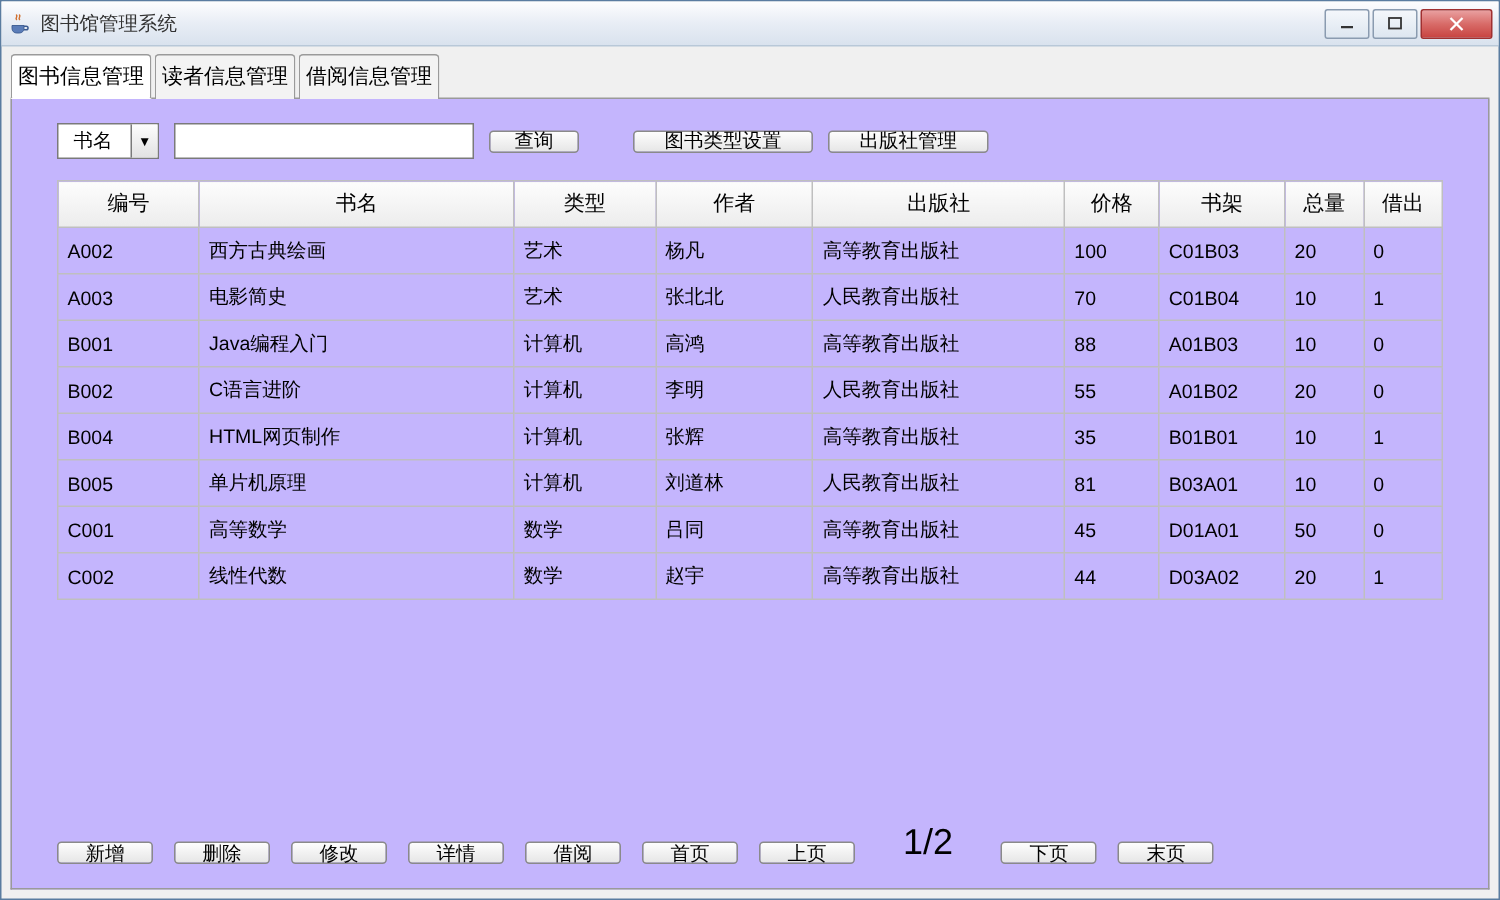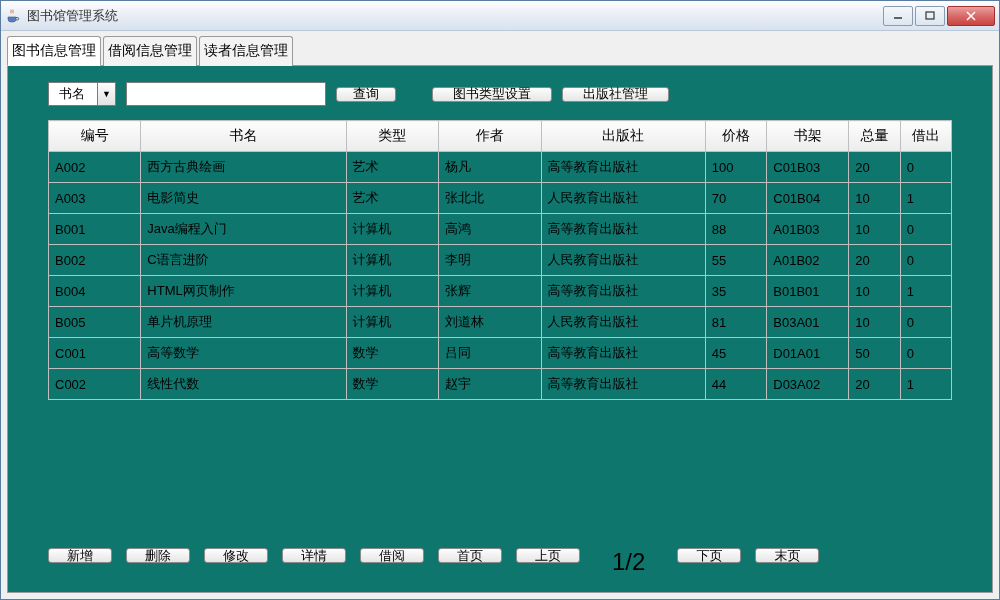--- a/index.html
+++ b/index.html
@@ -82,23 +82,23 @@
       cursor: pointer;
     }
     .tab.active {
       background: #fff;
       border-bottom: 1px solid #fff;
       font-weight: normal;
     }
     .tab-panel {
       border: 1px solid #9a9a9a;
       border-top: none;
-      background: #0f766e;
+      background: #c4b5fd;
       flex: 1;
-      padding: 16px 40px;
+      padding: 16px 30px;
       display: flex;
       flex-direction: column;
     }
     .search-row {
       display: flex;
       align-items: center;
       gap: 10px;
       margin-bottom: 14px;
     }
     .combo {
@@ -160,21 +160,21 @@
       height: 26px;
     }
     table.data th {
       background: linear-gradient(to bottom, #fdfdfd, #ececec);
       text-align: center;
       font-weight: normal;
       font-size: 14px;
     }
     .bottom-row {
       display: flex;
-      align-items: flex-start;
+      align-items: flex-end;
       gap: 14px;
       margin-top: 14px;
     }
     .bottom-row .btn { width: 64px; padding: 0; }
     .page-indicator {
       margin: 0 18px;
       font-size: 24px;
       font-weight: normal;
     }
   </style>
@@ -207,22 +207,22 @@
             <line x1="1" y1="1" x2="9" y2="9" stroke="#fff" stroke-width="1.5"></line>
             <line x1="9" y1="1" x2="1" y2="9" stroke="#fff" stroke-width="1.5"></line>
           </svg>
       </div>
     </div>
   </div>
 
   <div class="content-area">
     <div class="tabs">
       <div class="tab active">图书信息管理</div>
+      <div class="tab">读者信息管理</div>
       <div class="tab">借阅信息管理</div>
-      <div class="tab">读者信息管理</div>
     </div>
 
     <div class="tab-panel">
 
       <div class="search-row">
         <div class="combo">
           <span class="combo-text">书名</span>
           <span class="combo-arrow">▼</span>
         </div>
         <input class="search-input" type="text" value="" style="">

